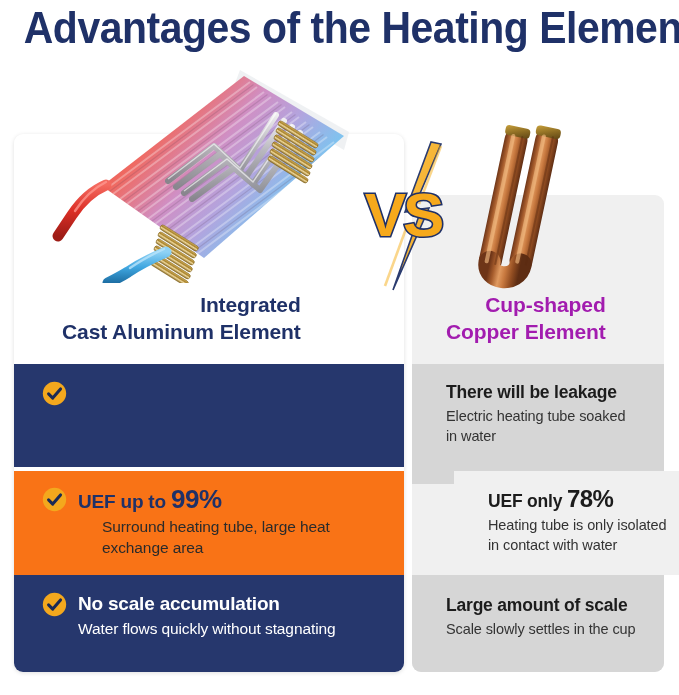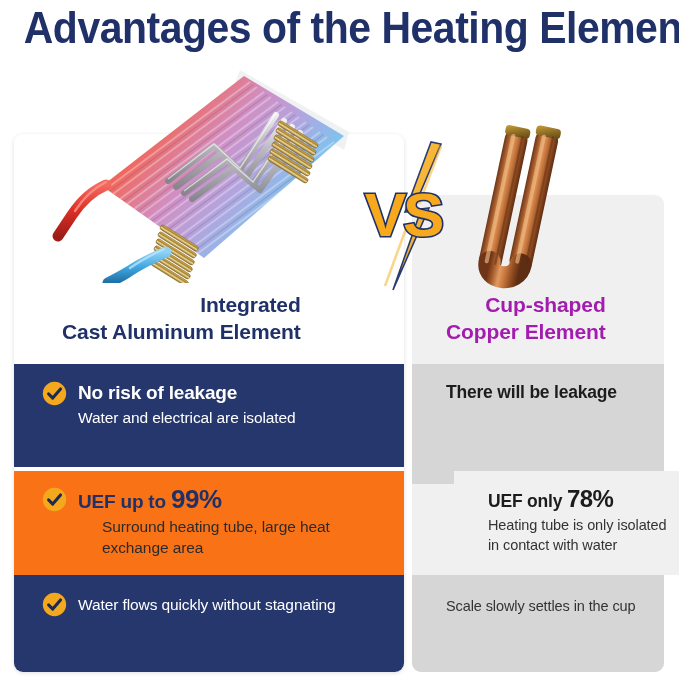--- a/index.html
+++ b/index.html
@@ -352,24 +352,20 @@
 <div class="col-head" id="left-head">Integrated
 Cast Aluminum Element</div>
 <div class="col-head" id="right-head">Cup-shaped
 Copper Element</div>
 
 <div class="l-row navy" id="row1">
   <svg class="icon" viewBox="0 0 24 24">
     <circle cx="12" cy="12" r="11.2" fill="#f4a81d"></circle>
     <path d="M6.3 12.4 L10.3 16.4 L17.8 7.6" fill="none" stroke="#1b2a55" stroke-width="2.9" stroke-linecap="round" stroke-linejoin="round"></path>
   </svg>
-  <div class="txt">
-    <div class="l-title">No risk of leakage</div>
-    <div class="l-sub">Water and electrical are isolated</div>
-  </div>
 </div>
 
 <div class="l-row white" id="row2">
   <svg class="icon" viewBox="0 0 24 24">
     <circle cx="12" cy="12" r="11.2" fill="#f4a81d"></circle>
     <path d="M6.3 12.4 L10.3 16.4 L17.8 7.6" fill="none" stroke="#1b2a55" stroke-width="2.9" stroke-linecap="round" stroke-linejoin="round"></path>
   </svg>
   <div class="txt">
     <div class="l-title">
       <span class="nowrap">UEF up to </span><span class="big">99%</span>
@@ -378,31 +374,35 @@
 exchange area</div>
   </div>
 </div>
 
 <div class="l-row navy" id="row3">
   <svg class="icon" viewBox="0 0 24 24">
     <circle cx="12" cy="12" r="11.2" fill="#f4a81d"></circle>
     <path d="M6.3 12.4 L10.3 16.4 L17.8 7.6" fill="none" stroke="#1b2a55" stroke-width="2.9" stroke-linecap="round" stroke-linejoin="round"></path>
   </svg>
   <div class="txt">
+    <div class="l-title">No scale accumulation</div>
     <div class="l-sub">Water flows quickly without stagnating</div>
   </div>
 </div>
 
 <div class="r-row gray" id="r-row1">
   <div class="r-title">There will be leakage</div>
+  <div class="r-sub">Electric heating tube soaked
+in water</div>
 </div>
 
 <div class="r-row" id="r-row2">
   <div class="r-title">
     <span class="nowrap">UEF only </span><span class="big">78%</span>
   </div>
   <div class="r-sub">Heating tube is only isolated
 in contact with water</div>
 </div>
 
 <div class="r-row gray" id="r-row3">
+  <div class="r-title">Large amount of scale</div>
   <div class="r-sub">Scale slowly settles in the cup</div>
 </div>
 
 </body></html>

